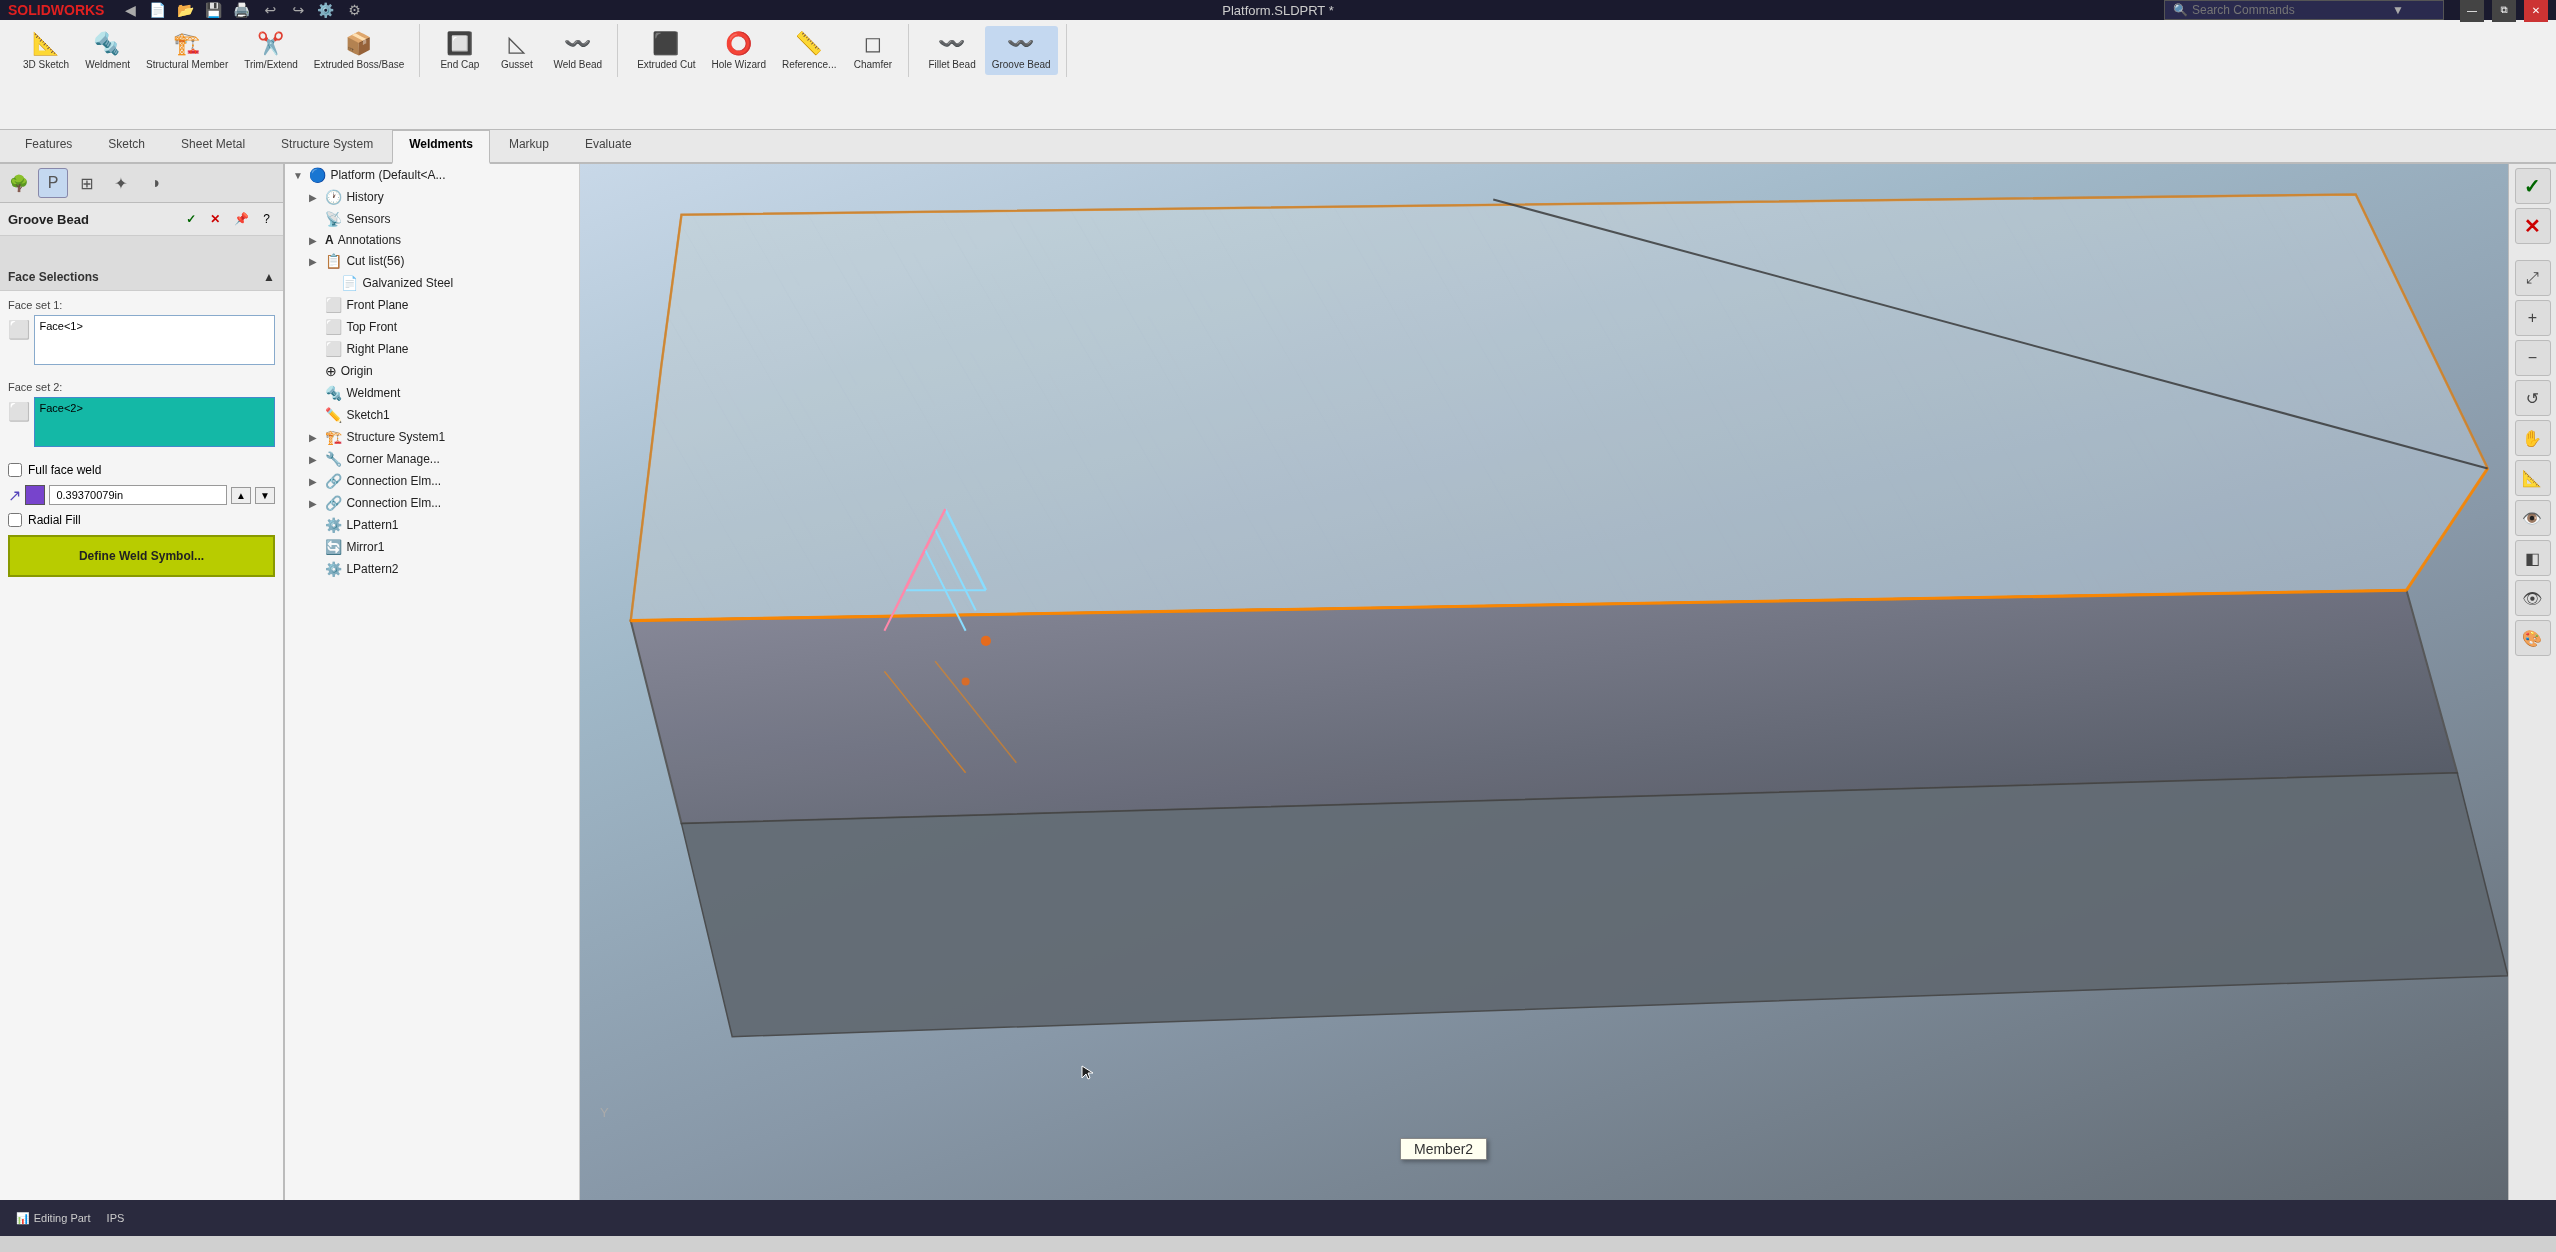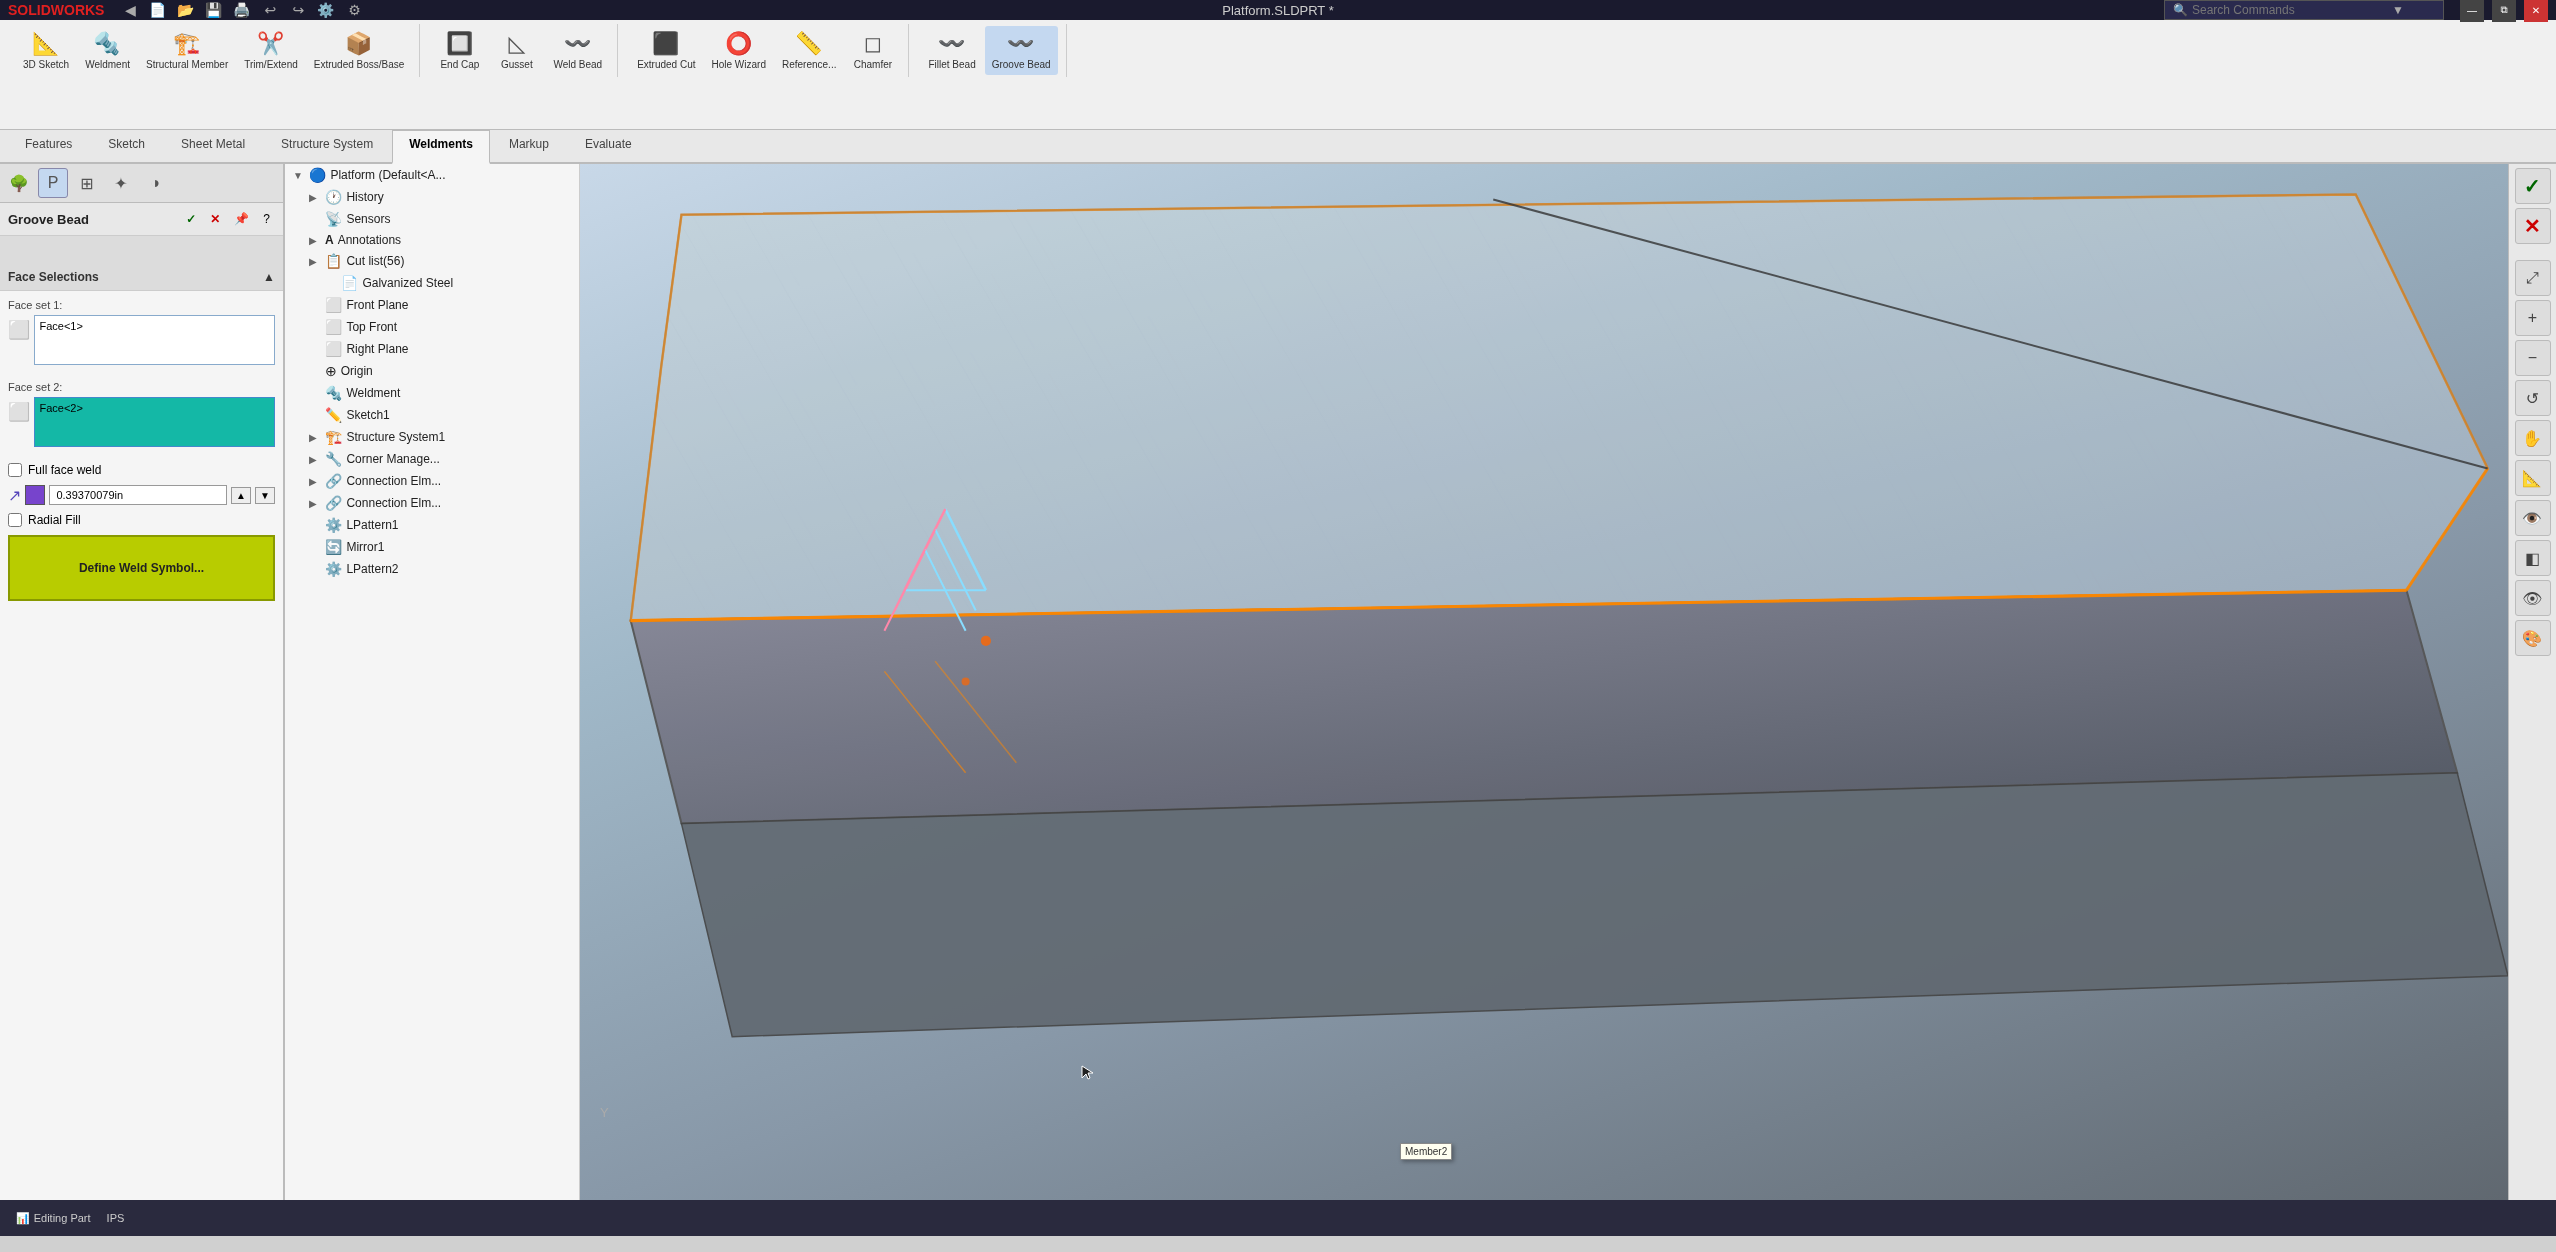--- a/index.html
+++ b/index.html
@@ -236,21 +236,21 @@
       width: 20px;
       border: 1px solid #999;
       background: #eee;
       cursor: pointer;
       font-size: 10px;
       padding: 2px;
     }
 
     .define-btn {
       width: 100%;
-      padding: 24px;
+      padding: 12px;
       background: #b8cc00;
       border: 2px solid #889900;
       font-weight: bold;
       font-size: 12px;
       cursor: pointer;
       color: #222;
     }
 
     
     #feature-tree {
@@ -324,22 +324,22 @@
     }
     .status-item { display: flex; align-items: center; gap: 4px; }
 
     
     .member-tooltip {
       position: absolute;
       bottom: 40px;
       left: 820px;
       background: #fffff0;
       border: 1px solid #888;
-      padding: 2px 4px;
-      font-size: 10px;
+      padding: 2px 13px;
+      font-size: 14px;
       color: #333;
       box-shadow: 2px 2px 4px rgba(0,0,0,0.3);
     }
 
     
     .weld-overlay {
       position: absolute;
       top: 0; left: 0; right: 0; bottom: 0;
       pointer-events: none;
     }

